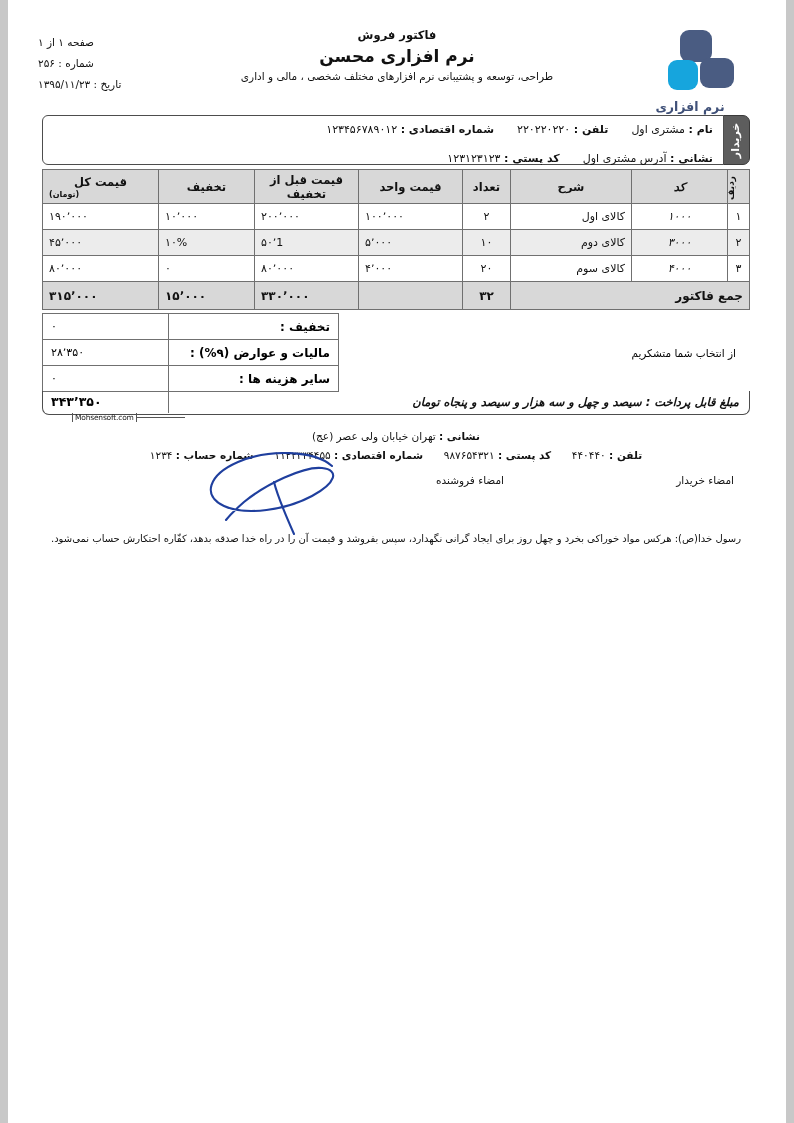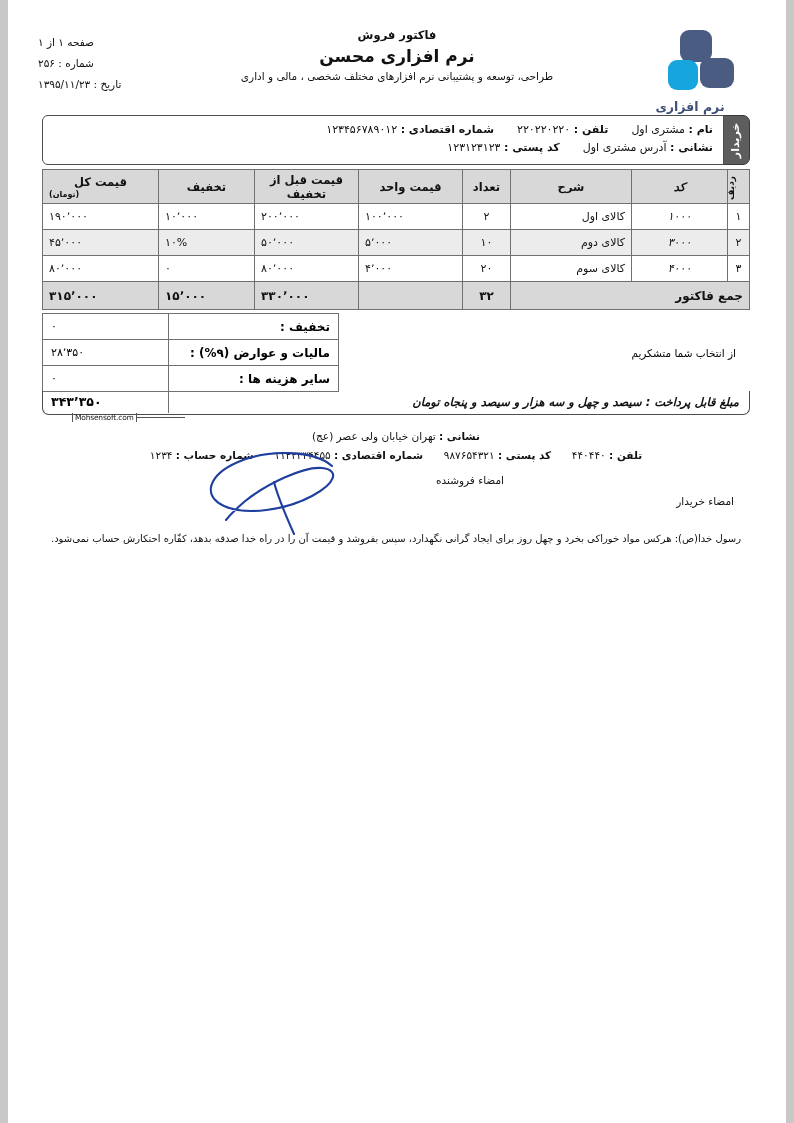--- a/index.html
+++ b/index.html
@@ -144,21 +144,21 @@
   .buyer-line {
     position: absolute;
     right: 10px;
     left: 10px;
     font-size: 11px;
     color: #111;
     white-space: nowrap;
     text-align: right;
   }
   .buyer-line.l1 { top: 7px; }
-  .buyer-line.l2 { top: 25px; }
+  .buyer-line.l2 { top: 36px; }
   .lbl { font-weight: bold; }
   .gap { display: inline-block; width: 16px; }
 
   
   .tbl {
     position: absolute;
     top: 169px;
     right: 44px;
     left: 42px;
     border-collapse: collapse;
@@ -294,21 +294,21 @@
     font-size: 10.5px;
     color: #111;
     line-height: 19px;
   }
   .seller .sline { white-space: nowrap; }
   .seller .sgap { display: inline-block; width: 14px; }
 
   
   .sig-buyer {
     position: absolute;
-    top: 495px;
+    top: 474px;
     right: 60px;
     font-size: 10.5px;
     color: #111;
   }
   .sig-seller {
     position: absolute;
     top: 474px;
     right: 290px;
     font-size: 10.5px;
     color: #111;
@@ -422,21 +422,21 @@
         <td class="c-before">۲۰۰٬۰۰۰</td>
         <td class="c-disc">۱۰٬۰۰۰</td>
         <td class="c-total">۱۹۰٬۰۰۰</td>
       </tr>
       <tr class="row-alt">
         <td class="c-radif">۲</td>
         <td class="c-code">۳۰۰۰</td>
         <td class="c-desc">کالای دوم</td>
         <td class="c-count">۱۰</td>
         <td class="c-unit">۵٬۰۰۰</td>
-        <td class="c-before">۵۰٬۰۰۰</td>
+        <td class="c-before">۵۰٬1</td>
         <td class="c-disc">۱۰%</td>
         <td class="c-total">۴۵٬۰۰۰</td>
       </tr>
       <tr>
         <td class="c-radif">۳</td>
         <td class="c-code">۴۰۰۰</td>
         <td class="c-desc">کالای سوم</td>
         <td class="c-count">۲۰</td>
         <td class="c-unit">۴٬۰۰۰</td>
         <td class="c-before">۸۰٬۰۰۰</td>

